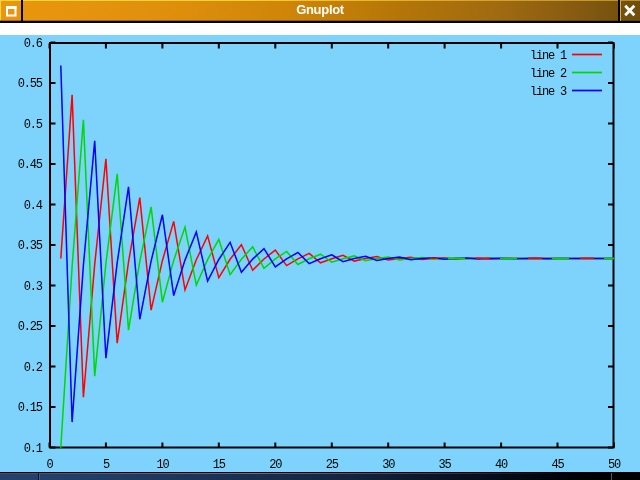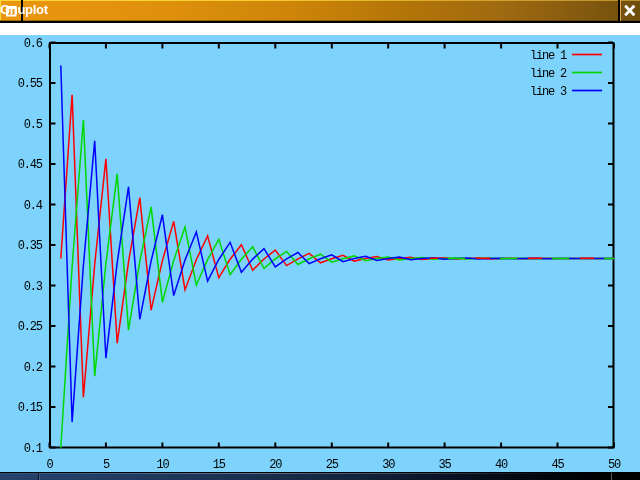--- a/index.html
+++ b/index.html
@@ -7,21 +7,21 @@
   background:linear-gradient(to right,#ea960e 0%,#e5940e 12%,#dd8f0c 28%,#cc8408 47%,#b57608 62%,#a06a10 78%,#865b10 90%,#6e4e0b 100%);
 }
 #titlebar .tophl { position:absolute; left:0; top:0; width:640px; height:1px;
   background:linear-gradient(to right,#ffd83a 0%,#f7cd33 40%,#d8a92c 70%,#bd8f2e 100%); }
 #titlebar .lefthl { position:absolute; left:0; top:0; width:1px; height:21px; background:#ffd83a; }
 #titlebar .bothl { position:absolute; left:0; top:20px; width:640px; height:1px;
   background:linear-gradient(to right,#9b6607 0%,#8a5a06 47%,#5e400a 100%); opacity:.9; }
 #sep1 { position:absolute; left:21px; top:0; width:2px; height:21px; background:#000; }
 #sep2 { position:absolute; left:618px; top:0; width:1.5px; height:21px; background:#000; }
 #xbtnhl { position:absolute; left:619.5px; top:0; width:1px; height:21px; background:#d9a84e; }
-#title { position:absolute; left:0; top:0; width:640px; height:21px; text-align:left;
+#title { position:absolute; left:0; top:0; width:640px; height:21px; text-align:center;
   font-size:13px; font-weight:bold; color:#fff; line-height:20px; letter-spacing:-0.3px; }
 #blackline { position:absolute; left:0; top:21px; width:640px; height:2px; background:#000; }
 #canvas { position:absolute; left:0; top:35px; width:640px; height:449px; background:#7dd3fc; }
 #taskbar { position:absolute; left:0; top:472px; width:640px; height:8px; background:#000; }
 #taskbar .body { position:absolute; left:0; top:1px; width:640px; height:7px;
   background:linear-gradient(to right,#26426c 0%,#223d64 15%,#1b3152 35%,#14233c 55%,#081020 72%,#02050c 85%,#000 95%); }
 #taskbar .hl { position:absolute; left:0; top:1px; width:560px; height:1px;
   background:linear-gradient(to right,#31517c 0%,#44638d 22%,#56718f 45%,#3a4c66 70%,rgba(20,30,50,0) 100%); }
 #taskbar .s1 { position:absolute; left:37.5px; top:1px; width:1px; height:7px; background:#0a1526; }
 #taskbar .s1b { position:absolute; left:38.5px; top:1px; width:1px; height:7px; background:#3d5c88; }

